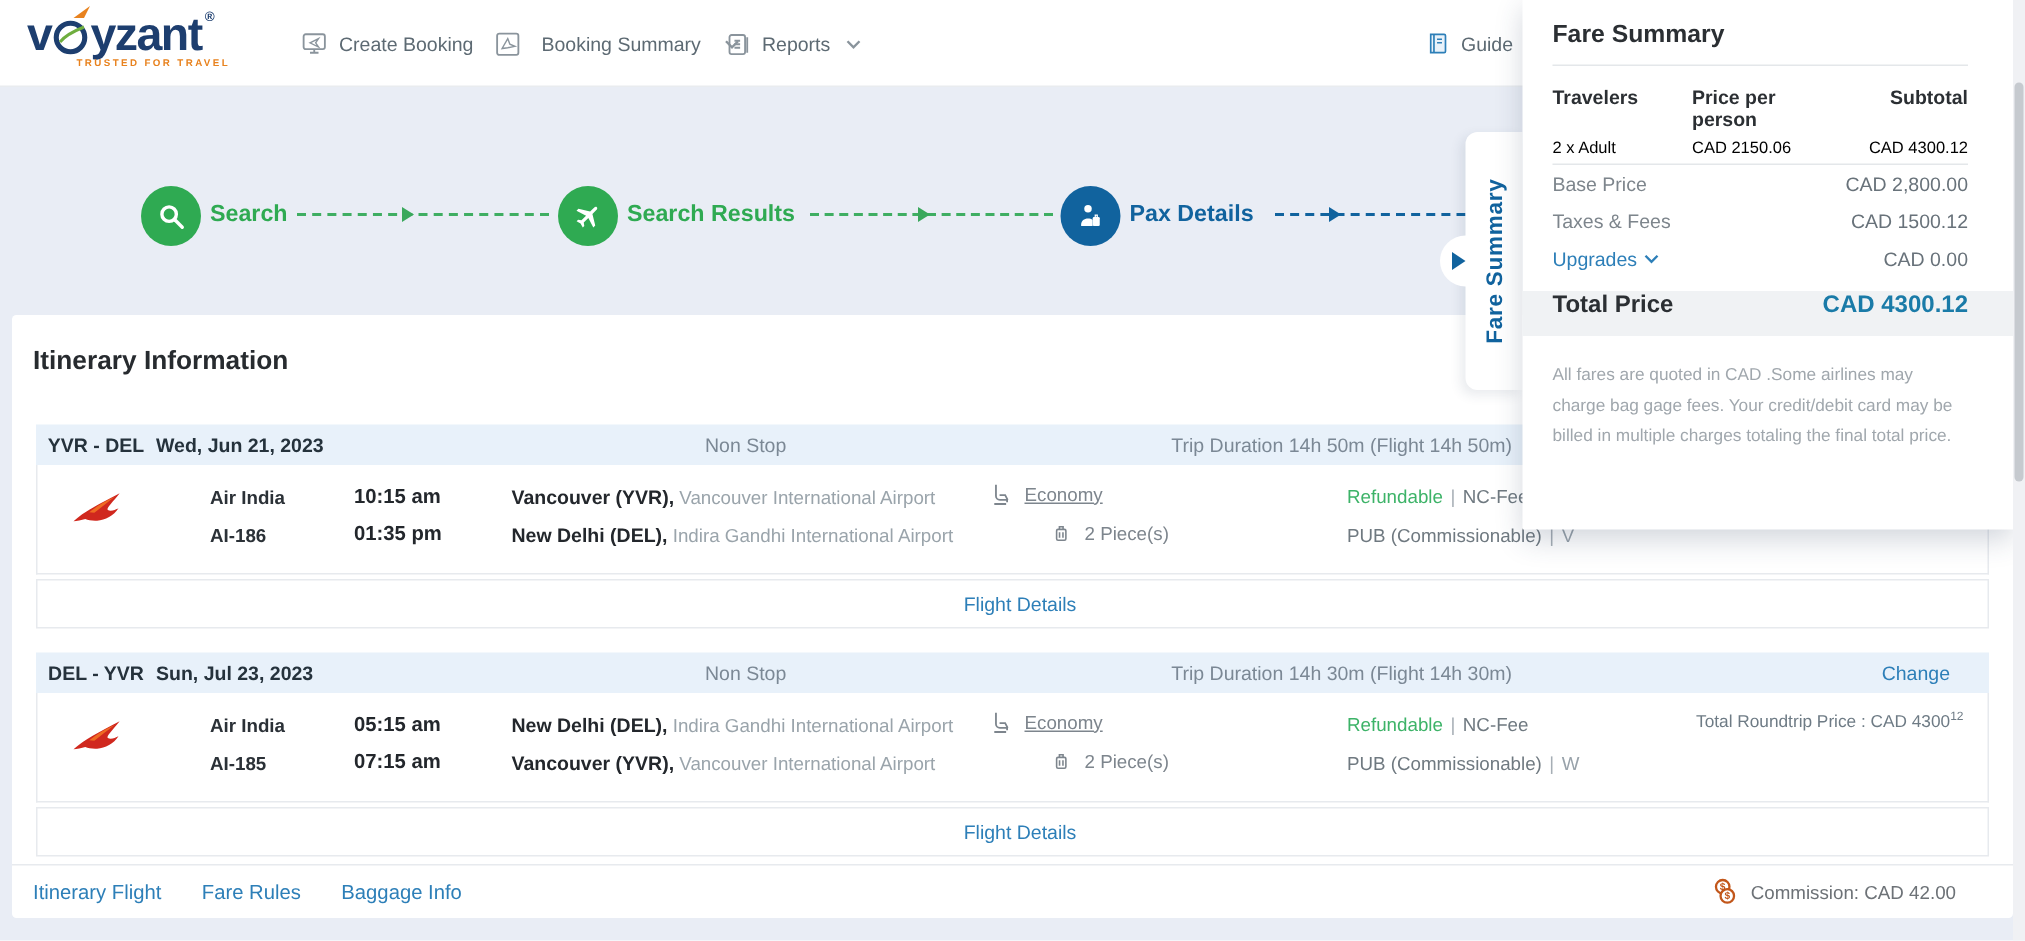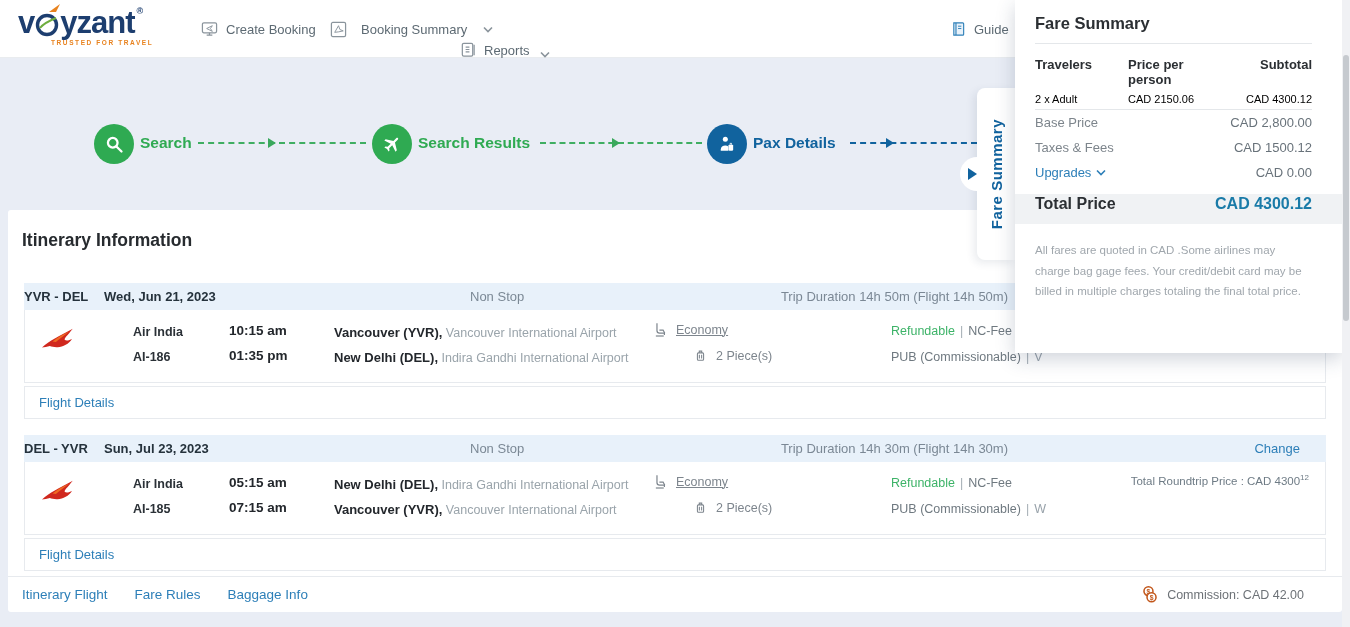--- a/index.html
+++ b/index.html
@@ -16,54 +16,54 @@
   .logo { position:absolute; left:18px; top:7px; cursor:pointer; }
   .logo-row { display:flex; align-items:center; font-weight:bold; font-size:31px; color:#1d3e6f; line-height:1; letter-spacing:-1px; }
   .logo-globe { display:inline-flex; margin:0 1px; position:relative; top:2px; }
   .logo-reg { font-size:9px; color:#1d3e6f; align-self:flex-start; margin-left:2px; letter-spacing:0; }
   .logo-plane { position:absolute; top:-4px; left:30px; }
   .logo-tagline { font-size:6.5px; font-weight:bold; color:#e8821e; letter-spacing:1.6px; margin:1px 0 0 33px; }
   .nav-item { position:absolute; top:0; height:58px; display:flex; align-items:center; gap:8px;
               font-size:13px; color:#5d6a73; cursor:pointer; }
   .nav-create  { left:201px; }
   .nav-booking { left:330px;gap:14px; }
-  .nav-reports { left:460px;align-items:flex-end; }
+  .nav-reports { left:484px; }
   .nav-guide   { left:951px; }
   .chev { margin-left:2px; display:inline-flex; }
   
   .step-circle { position:absolute; width:40px; height:40px; border-radius:50%;
                  display:flex; align-items:center; justify-content:center; z-index:1; }
   .c-green { background:#2faa52; }
   .c-blue  { background:#11639e; }
   .step-label { position:absolute; top:134px; font-size:15.5px; font-weight:bold; z-index:1; }
   .l-green { color:#2faa52; }
   .l-blue  { color:#11639e; }
   .dash { position:absolute; top:142px; border-top:2px dashed #3fae62; z-index:0; }
   .dash-blue { border-top-color:#11639e; }
   .dash-arrow { position:absolute; top:138px; width:0; height:0;
                 border-top:5px solid transparent; border-bottom:5px solid transparent;
                 border-left:8px solid #3aa85c; z-index:1; }
   .arrow-blue { border-left-color:#11639e; }
   
   .card { position:absolute; left:8px; top:210px; width:1334px; height:402px; background:#fff;
-          border-radius:3px; z-index:1; }
+          border-radius:3px; z-index:1;text-align:center; }
   .itin-title { position:absolute; left:14px; top:20px; font-size:17.5px; font-weight:bold; color:#272b2f; }
   .seg { position:absolute; left:16px; right:16px; }
   .seg1 { top:73px; }  .seg2 { top:225px; }
   .fd-box { position:absolute; left:16px; right:16px; border:1px solid #e7eaee; padding:8px 4px 8px 14px;
             font-size:13px; color:#2d7fb8; cursor:pointer; background:#fff; }
   .fd1 { top:176px; } .fd2 { top:328px; }
   .seg-bar { position:relative; height:27px; background:#e8f1fa; display:flex; align-items:center; font-size:13px; }
   .seg-route { font-weight:bold; color:#25323c; min-width:80px; }
   .seg-date  { font-weight:bold; color:#25323c; }
   .seg-stops { position:absolute; left:446px; color:#7b8895; }
   .seg-duration { position:absolute; right:318px; color:#7b8895; }
   .seg-change { position:absolute; right:26px; color:#2d7fb8; cursor:pointer; }
   .seg-row { position:relative; height:73px; border:1px solid #e7eaee; border-top:none; background:#fff; }
-  .abs { position:absolute; }
+  .abs { position:absolute;margin-left:7px; }
   .airline-name { left:108px; top:15px; font-size:12.5px; font-weight:bold; color:#2b3137; }
   .flight-no    { left:108px; top:40px; font-size:12.5px; font-weight:bold; color:#2b3137; }
   .time1 { left:204px; top:13px; } .time2 { left:204px; top:38px; }
   .time  { font-size:13.5px; font-weight:bold; color:#23272c; }
   .air1 { left:309px; top:13px; } .air2 { left:309px; top:38px; }
   .city { font-size:13px; font-weight:bold; color:#23272c; }
   .airport { font-size:12.5px; color:#9aa4ab; }
   .cab1 { left:629px; top:12px;text-decoration:underline; } .cab2 { left:669px; top:38px; }
   .cabin { display:flex; align-items:center; gap:9px; font-size:12.5px; color:#7d858d; }
   .fare1 { left:866px; top:14px; } .fare2 { left:866px; top:40px; }

